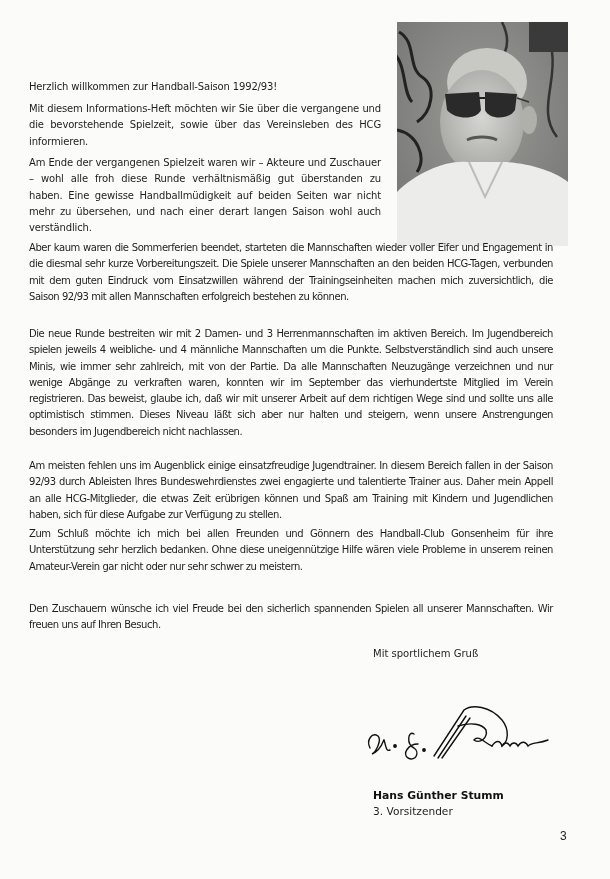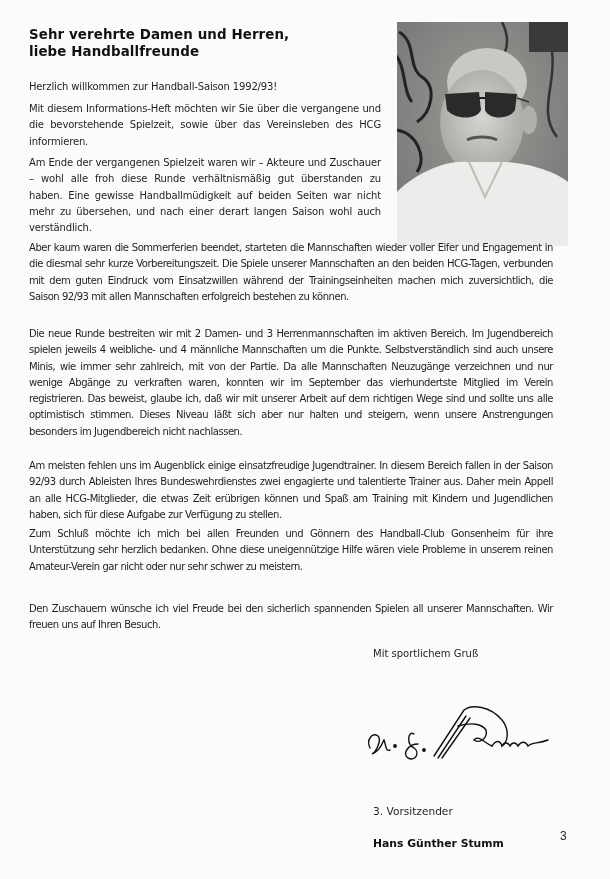--- a/index.html
+++ b/index.html
@@ -29,40 +29,36 @@
   .narrow { width: 352px; }
   .wide { width: 524px; }
   .p.tight { letter-spacing: -0.45px; }
   .greeting {
     position: absolute; left: 373px; top: 648px;
     font-size: 10px; color: #1e1e1e;
   }
   .signature { position: absolute; left: 362px; top: 700px; width: 226px; height: 66px; }
   .signer-name {
     position: absolute; left: 373px; top: 789px;
-    font-size: 10.8px; font-weight: bold; color: #111; margin-top: 48px;
+    font-size: 10.8px; font-weight: bold; color: #111;
   }
   .signer-role {
     position: absolute; left: 373px; top: 805px;
     font-size: 10.6px; color: #1e1e1e;
   }
   .page-number {
     position: absolute; left: 560px; top: 829px;
     font-family: "Liberation Sans", sans-serif; font-size: 12px; color: #222;
   }
 </style>
 </head>
 <body>
 
 <div class="page">
 
-  <div class="title">
-    <div>Sehr verehrte Damen und Herren,</div>
-    <div>liebe Handballfreunde</div>
-  </div>
 
   <div class="photo" title="Portrait of Hans Günther Stumm wearing sunglasses and a white shirt in front of a patterned wall">
     <svg width="171" height="224" viewBox="0 0 171 224">
       <defs>
         <radialGradient id="bg" cx="0.5" cy="0.4" r="0.8">
           <stop offset="0" stop-color="#9a9a96"></stop>
           <stop offset="1" stop-color="#707070"></stop>
         </radialGradient>
         <radialGradient id="face" cx="0.5" cy="0.45" r="0.6">
           <stop offset="0" stop-color="#d6d6d2"></stop>

